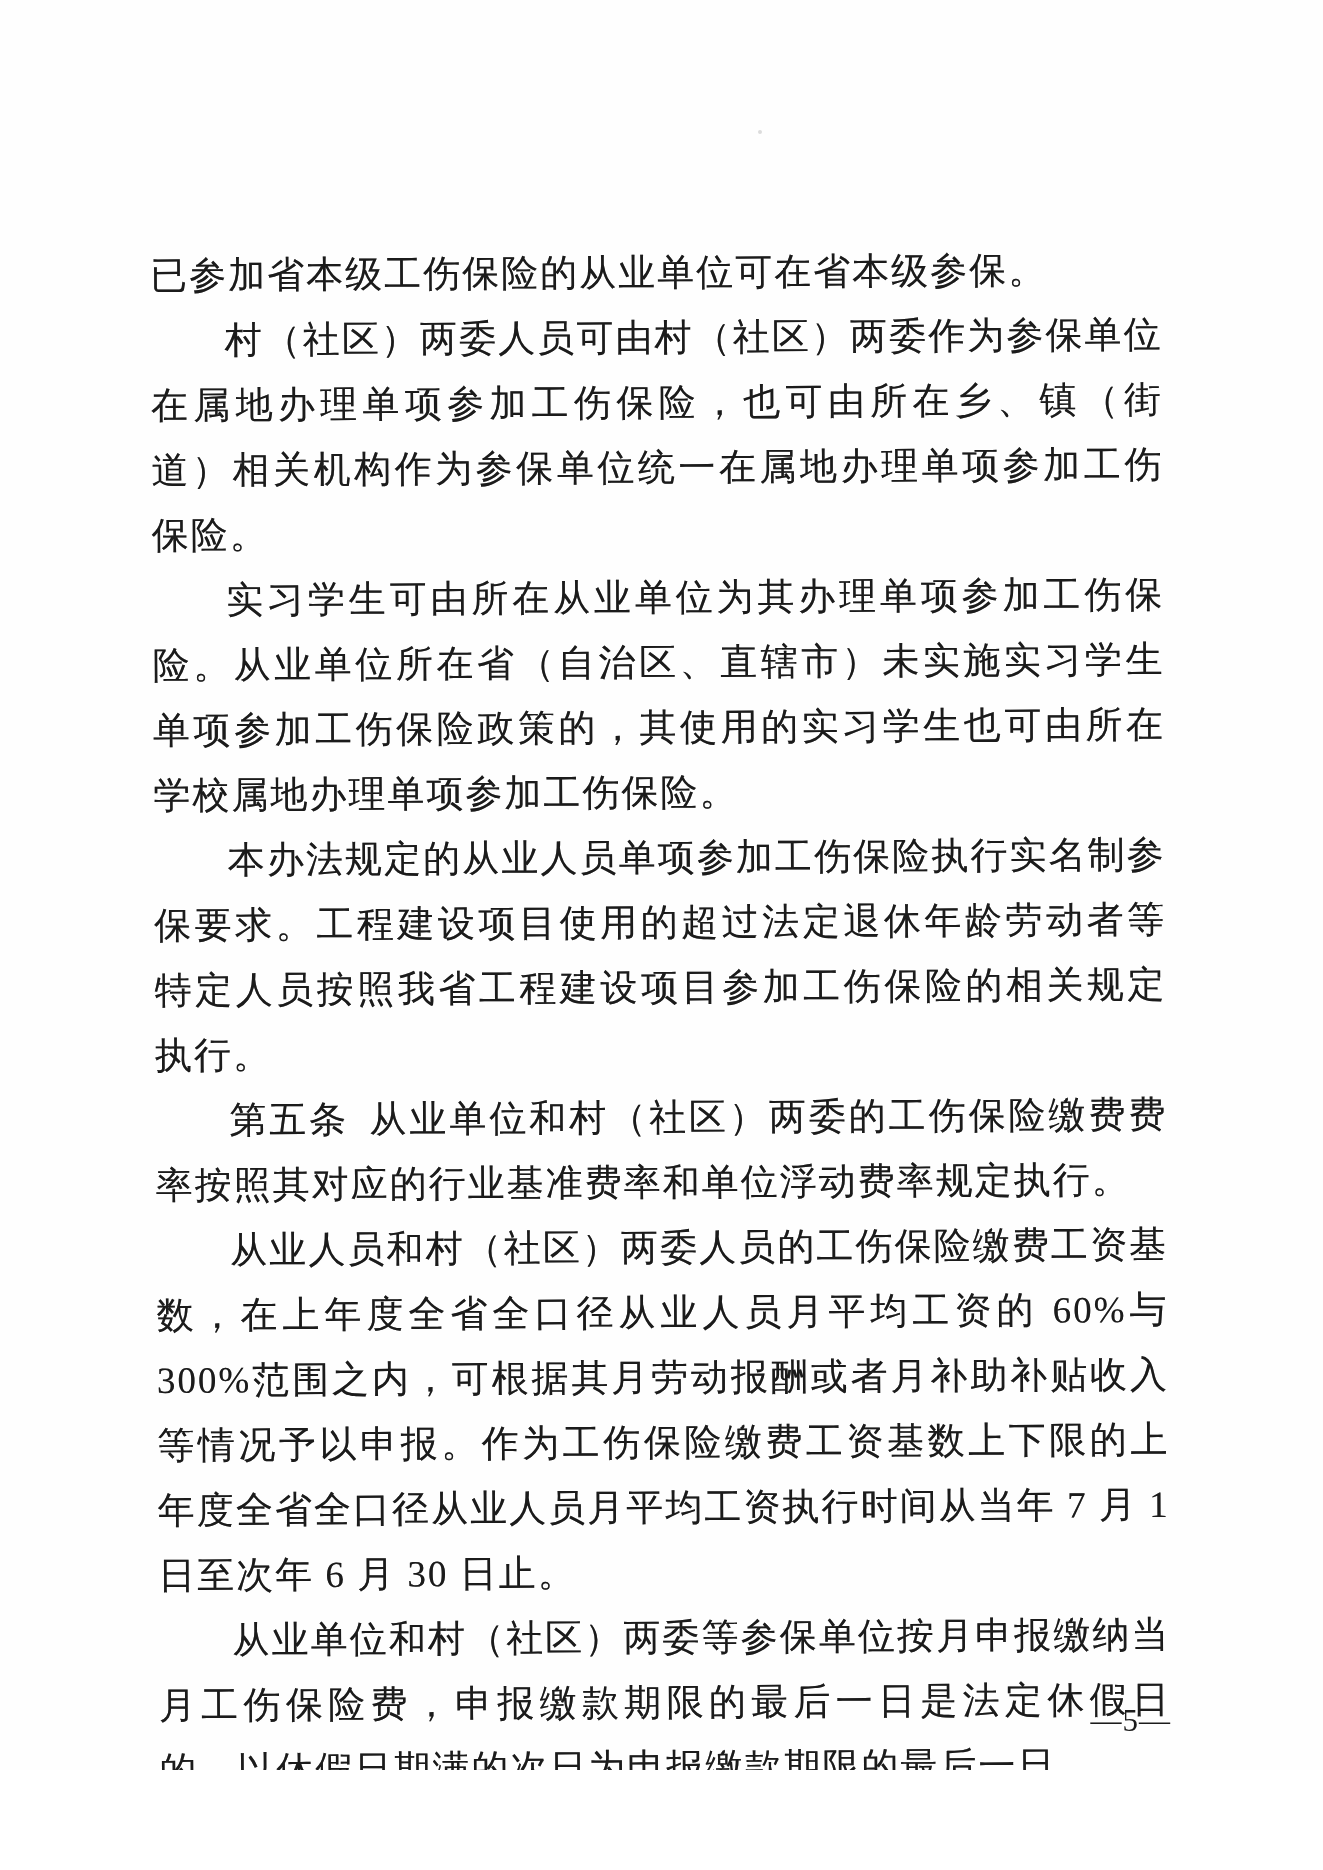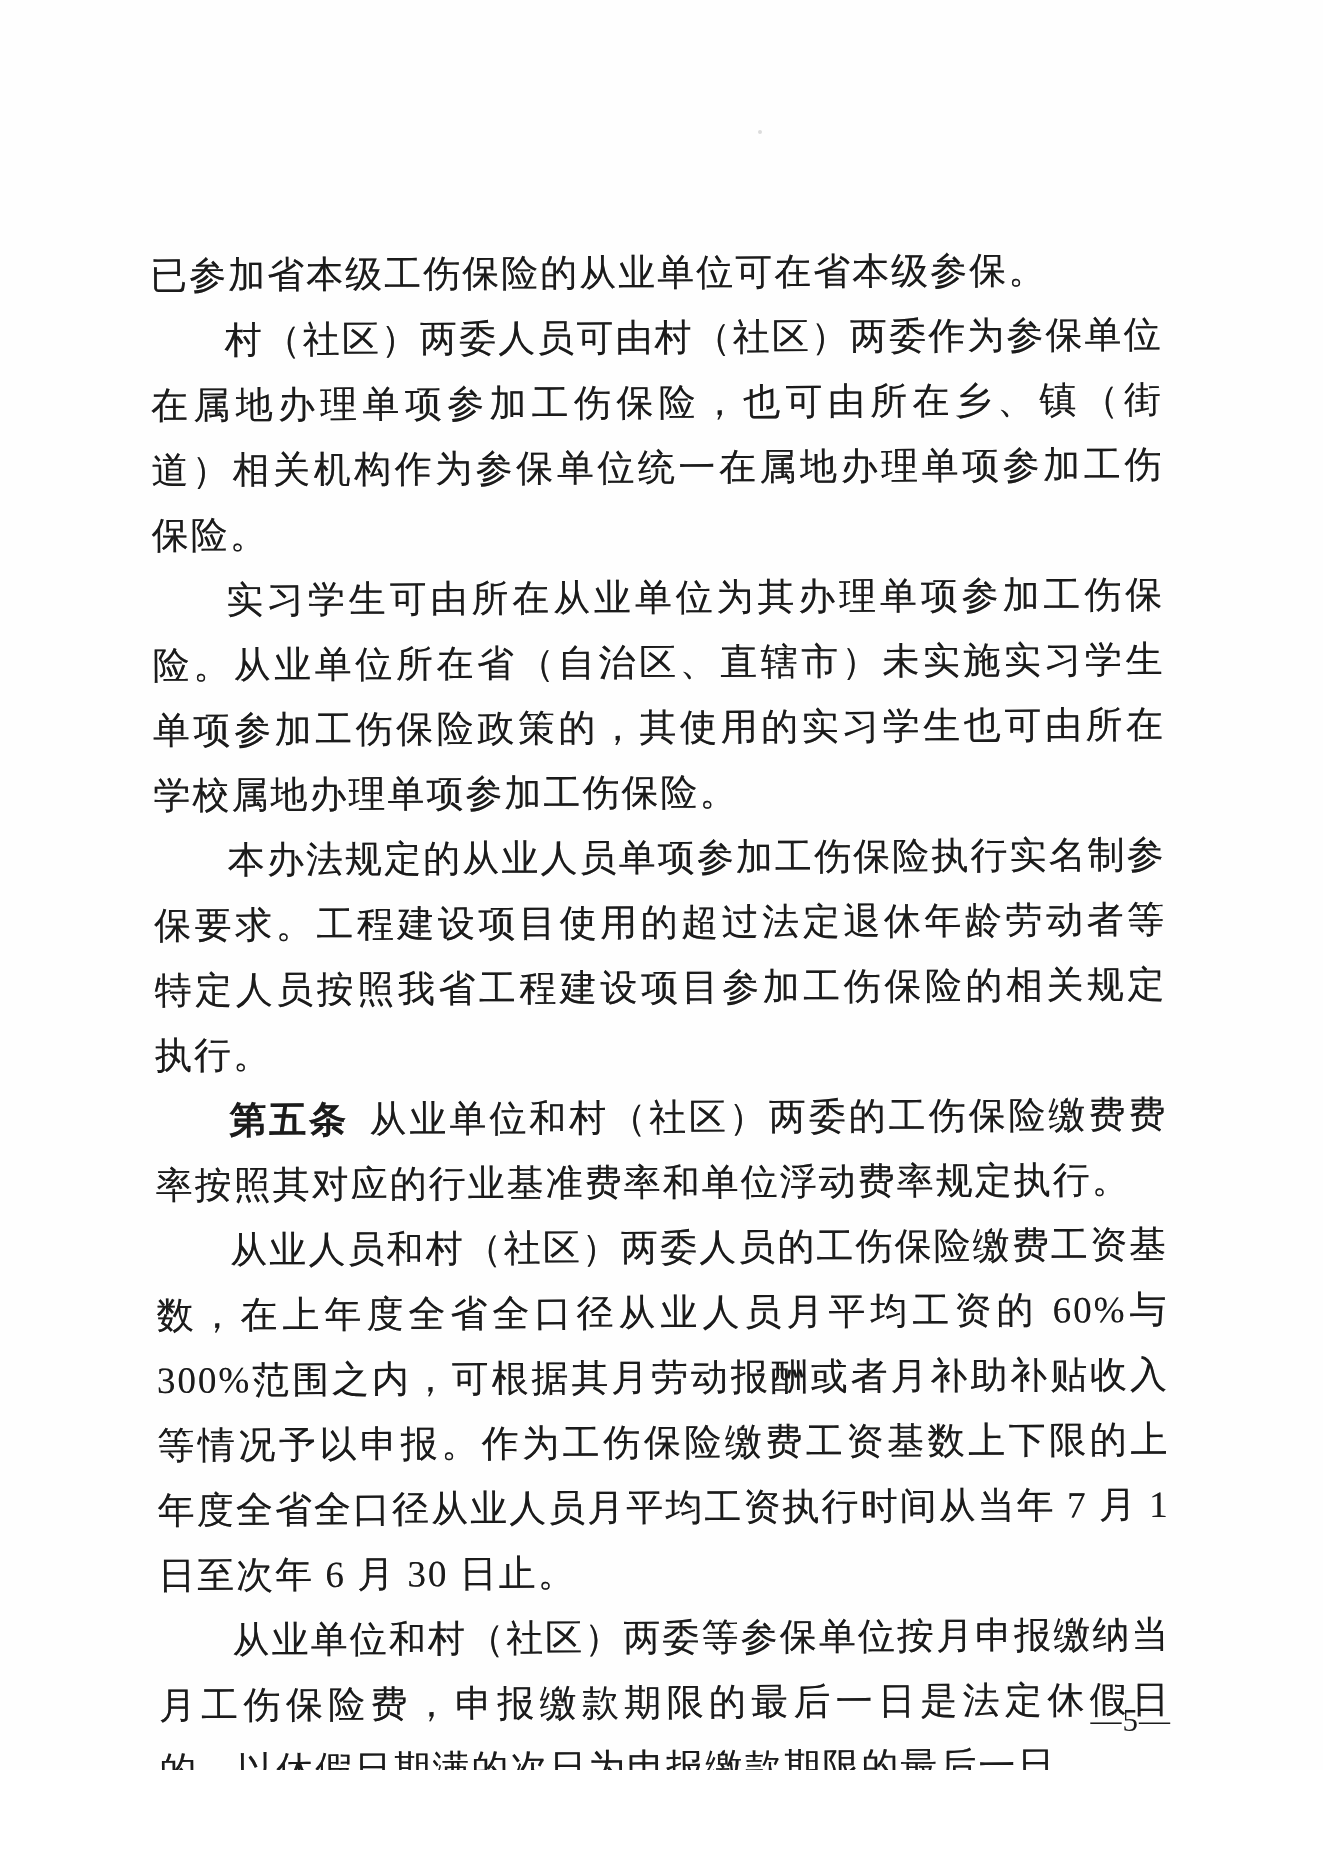--- a/index.html
+++ b/index.html
@@ -30,21 +30,21 @@
     text-align: justify;
     text-indent: 2em;
     color: #1b1b1b;
     
     text-shadow: 0 0 0.4px rgba(30,30,30,0.55);
   }
   .para.no-indent {
     text-indent: 0;
   }
   .article-label {
-    font-weight: bold;
+    font-weight: normal;
     margin-right: 0.55em;
     font-family: "Liberation Sans", "DejaVu Sans", sans-serif;
   }
   .page-number {
     position: absolute;
     right: 152px;
     top: 1703px;
     font-size: 31px;
     letter-spacing: 1px;
     color: #1b1b1b;

